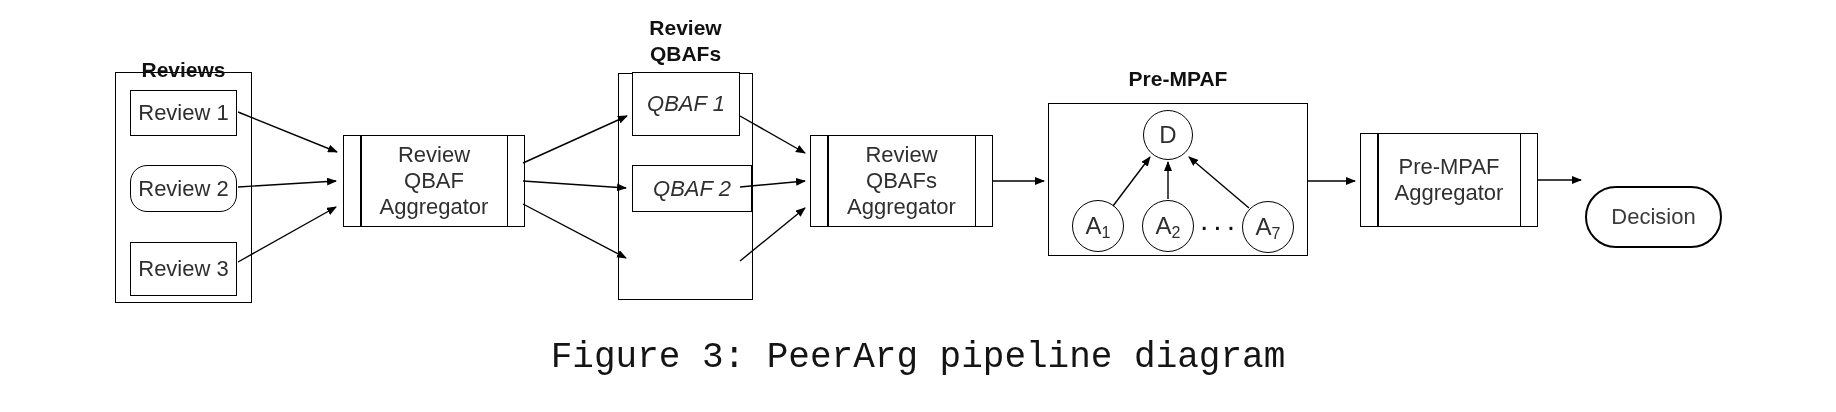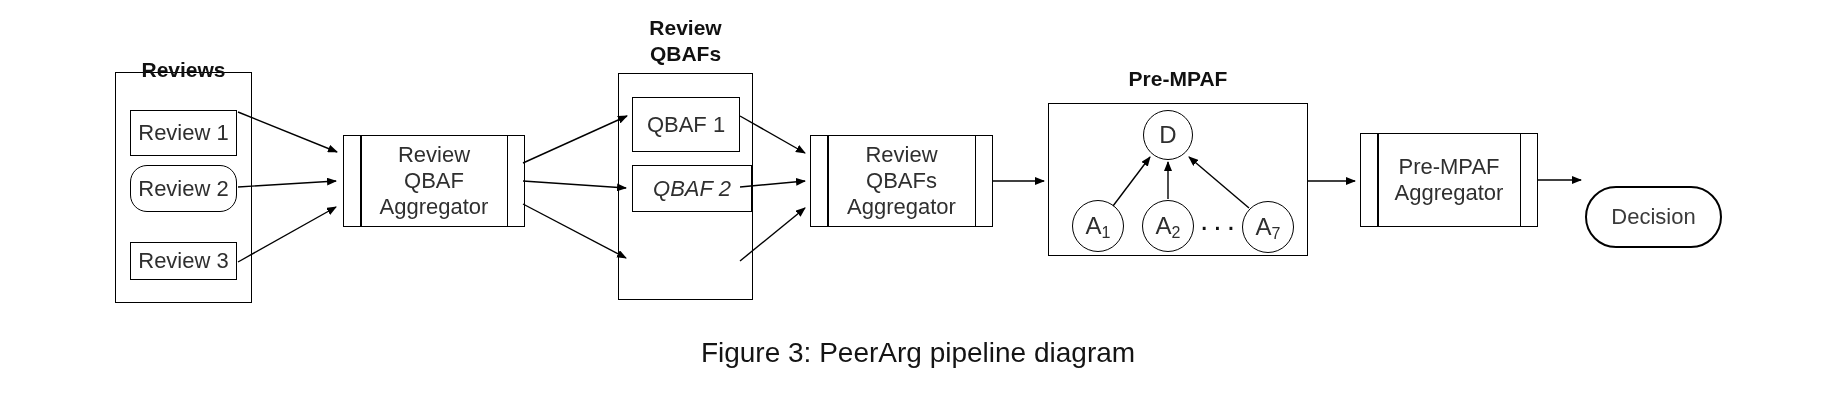--- a/index.html
+++ b/index.html
@@ -112,59 +112,59 @@
     justify-content: center;
     font-size: 22px;
     color: #3a3a3a;
     z-index: 2;
   }
   .caption {
     position: absolute;
     left: 0; right: 0;
     top: 337px;
     text-align: center;
-    font-family: Liberation Sans, sans-serif;
-    font-size: 28px;
+    font-family: Liberation Mono, monospace;
+    font-size: 36px;
     color: #141414;
     z-index: 3;
   }
 </style>
 </head>
 <body>
 
 <div class="canvas">
 
   <div class="grouplabel" style="left:115px; top:36px; width:137px;margin-top:21px;">Reviews</div>
   <div class="container-box" style="left:115px; top:72px; width:137px; height:231px;"></div>
-  <div class="node" style="left:130px; top:90px; width:107px; height:46px;margin-top:20px;">
+  <div class="node" style="left:130px; top:90px; width:107px; height:46px;">
     <span>Review 1</span>
   </div>
   <div class="node" style="left:130px; top:165px; width:107px; height:47px;border-radius:17px;">
     <span>Review 2</span>
   </div>
-  <div class="node" style="left:130px; top:242px; width:107px; height:38px;">
+  <div class="node" style="left:130px; top:242px; width:107px; height:54px;">
     <span>Review 3</span>
   </div>
 
   <div class="process" style="left:343px; top:135px; width:182px; height:92px;">
     <span class="vl l"></span>
     <span class="vl r"></span>
     <div class="ptext">
       <span>Review</span>
       <span>QBAF</span>
       <span>Aggregator</span>
     </div>
   </div>
 
   <div class="grouplabel" style="left:618px; top:15px; width:135px;">
     <span style="display:block;">Review</span>
     <span style="display:block;">QBAFs</span>
   </div>
   <div class="container-box" style="left:618px; top:73px; width:135px; height:227px;"></div>
-  <div class="node" style="left:632px; top:97px; width:108px; height:55px;">
+  <div class="node" style="left:632px; top:72px; width:108px; height:64px;font-style:italic;">
     <span>QBAF 1</span>
   </div>
   <div class="node" style="left:632px; top:165px; width:120px; height:47px;font-style:italic;">
     <span>QBAF 2</span>
   </div>
 
   <div class="process" style="left:810px; top:135px; width:183px; height:92px;">
     <span class="vl l"></span>
     <span class="vl r"></span>
     <div class="ptext">

